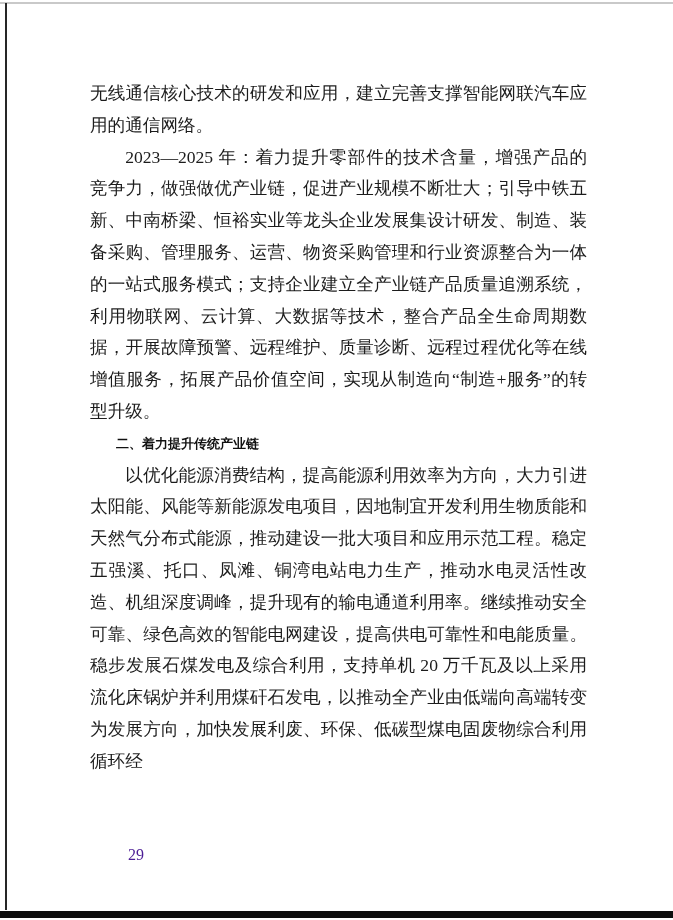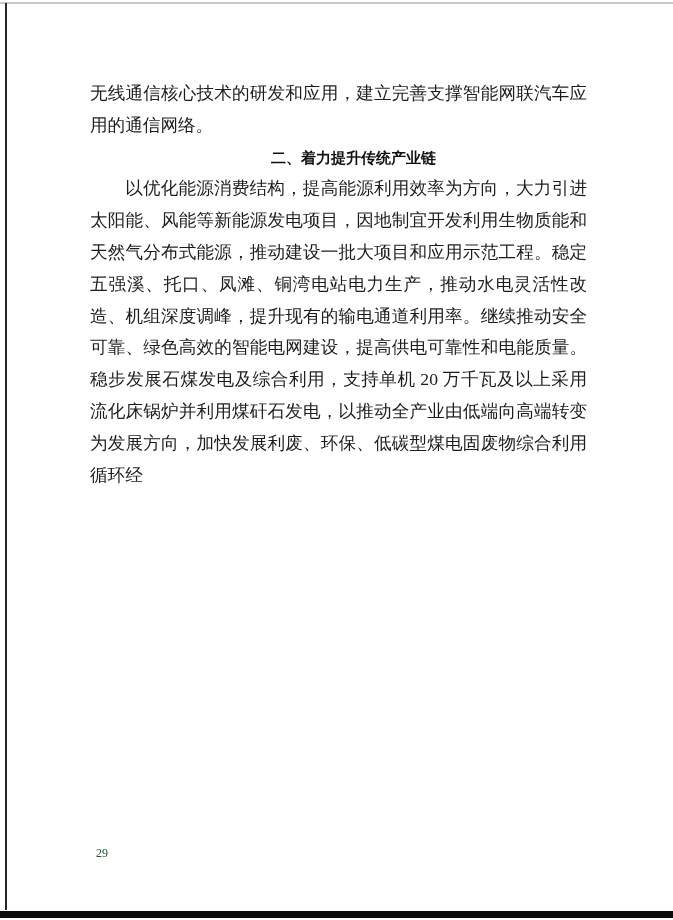--- a/index.html
+++ b/index.html
@@ -34,45 +34,46 @@
     font-size: 17.6px;
     line-height: 31.8px;
     text-align: justify;
     text-justify: inter-ideograph;
   }
   p.body { text-indent: 0; }
   p.body.indent { text-indent: 2em; }
   .heading {
     font-family: "Liberation Sans", sans-serif;
     font-weight: 700;
-    font-size: 15px;
+    font-size: 13px;
     line-height: 31.8px;
     text-indent: 2em;
-    text-align: center;
+    text-align: left;
     color: #111111;
   }
   .page-number {
     position: absolute;
-    left: 96px;
+    left: 128px;
     top: 846px;
     font-family: "Liberation Serif", serif;
-    font-size: 12px;
-    color: #14532d;
+    font-size: 16px;
+    color: #4c1d95;
   }
 </style>
 </head>
 <body>
 
 <div class="page">
 
   <div class="edge-top"></div>
   <div class="edge-left"></div>
   <div class="edge-bottom"></div>
 
   <div class="content">
     <p class="body">无线通信核心技术的研发和应用，建立完善支撑智能网联汽车应用的通信网络。</p>
+    <p class="body indent">2023—2025 年：着力提升零部件的技术含量，增强产品的竞争力，做强做优产业链，促进产业规模不断壮大；引导中铁五新、中南桥梁、恒裕实业等龙头企业发展集设计研发、制造、装备采购、管理服务、运营、物资采购管理和行业资源整合为一体的一站式服务模式；支持企业建立全产业链产品质量追溯系统，利用物联网、云计算、大数据等技术，整合产品全生命周期数据，开展故障预警、远程维护、质量诊断、远程过程优化等在线增值服务，拓展产品价值空间，实现从制造向“制造+服务”的转型升级。</p>
     <h2 class="heading">二、着力提升传统产业链</h2>
     <p class="body indent">以优化能源消费结构，提高能源利用效率为方向，大力引进太阳能、风能等新能源发电项目，因地制宜开发利用生物质能和天然气分布式能源，推动建设一批大项目和应用示范工程。稳定五强溪、托口、凤滩、铜湾电站电力生产，推动水电灵活性改造、机组深度调峰，提升现有的输电通道利用率。继续推动安全可靠、绿色高效的智能电网建设，提高供电可靠性和电能质量。稳步发展石煤发电及综合利用，支持单机 20 万千瓦及以上采用流化床锅炉并利用煤矸石发电，以推动全产业由低端向高端转变为发展方向，加快发展利废、环保、低碳型煤电固废物综合利用循环经</p>
   </div>
 
   <div class="page-number">29</div>
 
 </div>
 
 </body></html>

